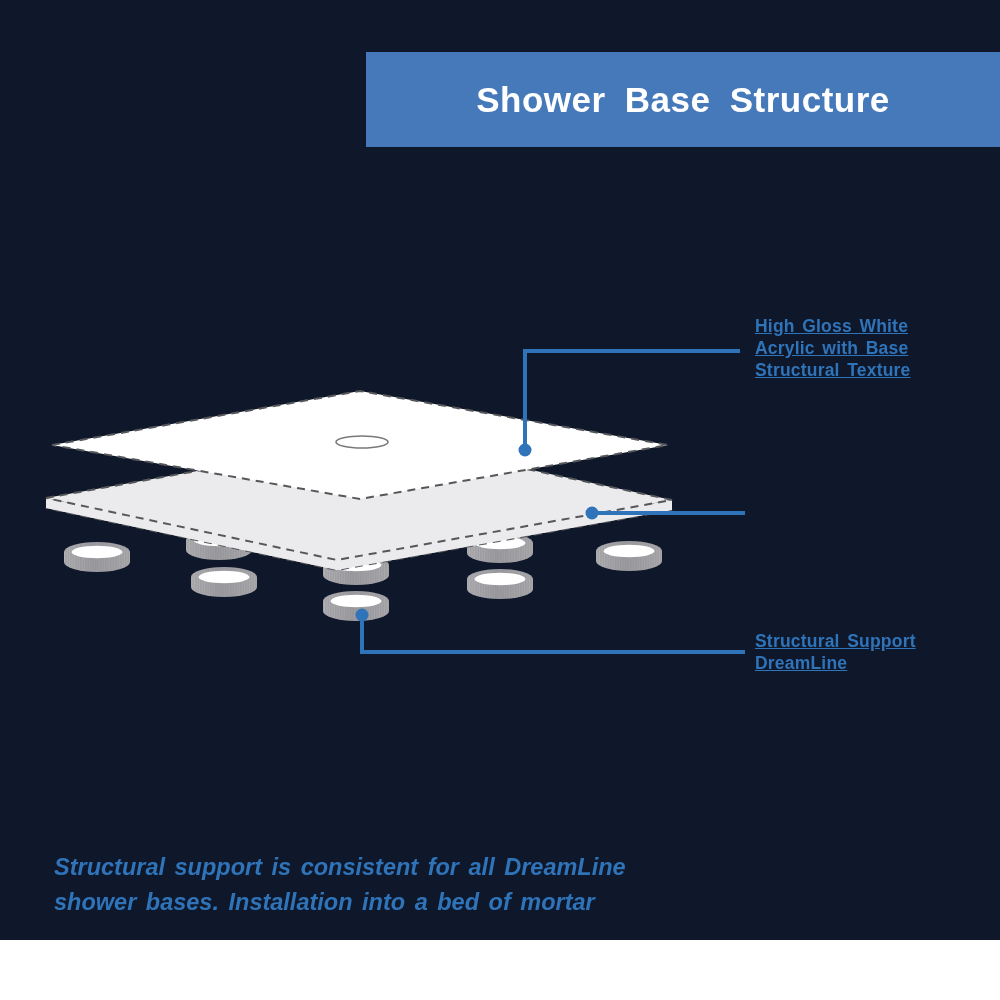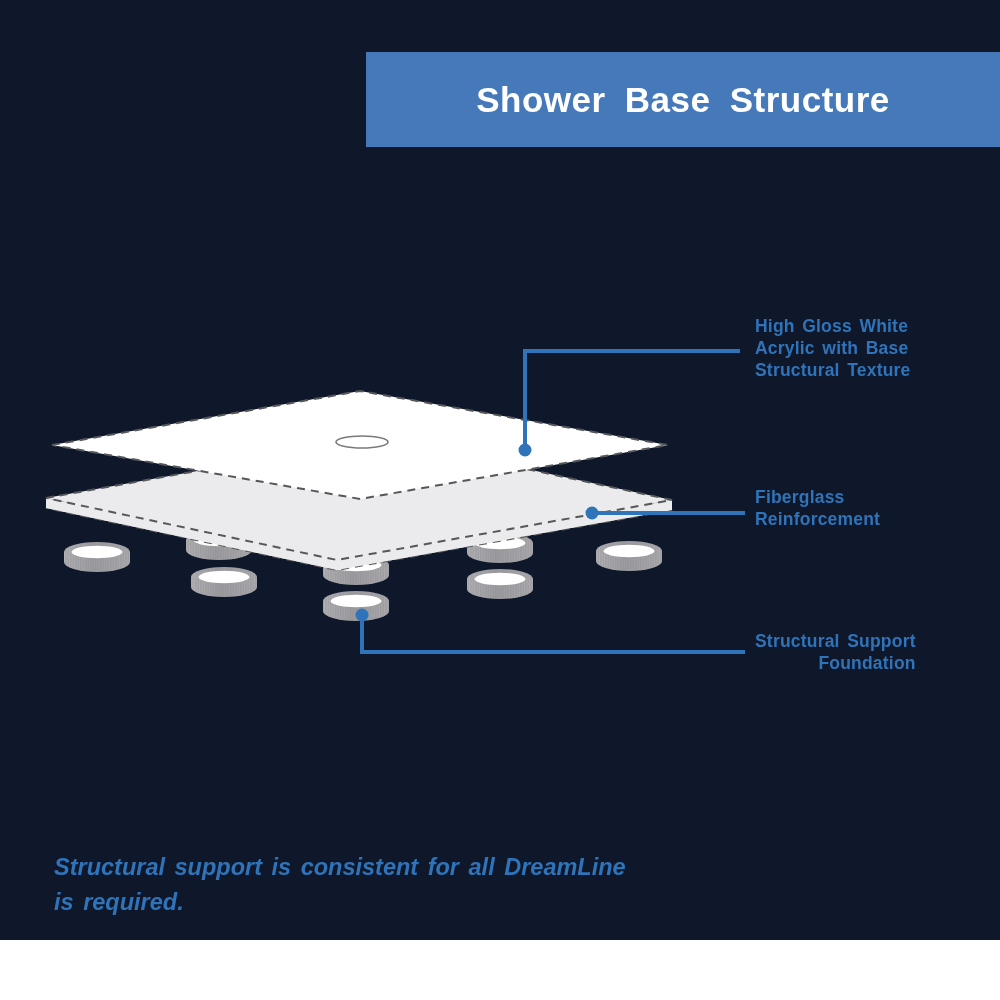--- a/index.html
+++ b/index.html
@@ -3,24 +3,24 @@
 <meta charset="utf-8">
 <style>
   html,body{margin:0;padding:0;}
   .page{position:relative;width:1000px;height:940px;background:#0f172a;overflow:hidden;
         font-family:"Liberation Sans",sans-serif;}
   .banner{position:absolute;left:366px;top:52px;width:634px;height:95px;background:#4679ba;}
   .banner h1{margin:0;width:100%;height:95px;line-height:95px;text-align:center;
         color:#ffffff;font-size:35px;font-weight:bold;letter-spacing:.5px;word-spacing:9px;}
   .diagram{position:absolute;left:0;top:0;width:1000px;height:1000px;}
   .callout-label{position:absolute;color:#2f73b9;font-weight:bold;font-size:17.5px;
-        line-height:22px;letter-spacing:.2px;word-spacing:2.5px;white-space:nowrap;}
+        line-height:22px;letter-spacing:.2px;word-spacing:2.5px;white-space:nowrap;text-decoration:underline;}
   #label-acrylic{left:755px;top:315px;}
   #label-fiberglass{left:755px;top:486px;}
-  #label-support{left:755px;top:630px;text-align:right;}
+  #label-support{left:755px;top:630px;}
   .footnote{position:absolute;left:54px;top:850px;color:#2f73b9;font-weight:bold;
         font-style:italic;font-size:23.5px;line-height:35px;word-spacing:3px;white-space:nowrap;}
 </style>
 </head>
 <body>
 
 <div class="page">
   <header class="banner">
     <h1>Shower Base Structure</h1>
   </header>
@@ -97,26 +97,22 @@
       <circle cx="592" cy="513" r="6.5" fill="#2f73b9" stroke="none"></circle>
       <circle cx="362" cy="615" r="6.5" fill="#2f73b9" stroke="none"></circle>
     </g>
   </svg>
 
   <div class="callout-label" id="label-acrylic">
     <div>High Gloss White</div>
     <div>Acrylic with Base</div>
     <div>Structural Texture</div>
   </div>
-  <div class="callout-label" id="label-fiberglass">
-    <div>Fiberglass</div>
-    <div>Reinforcement</div>
-  </div>
   <div class="callout-label" id="label-support">
     <div>Structural Support</div>
-    <div>Foundation</div>
+    <div>DreamLine</div>
   </div>
 
   <div class="footnote">
     <div>Structural support is consistent for all DreamLine</div>
-    <div>is required.</div>
+    <div>shower bases. Installation into a bed of mortar</div>
   </div>
 </div>
 
 </body></html>

